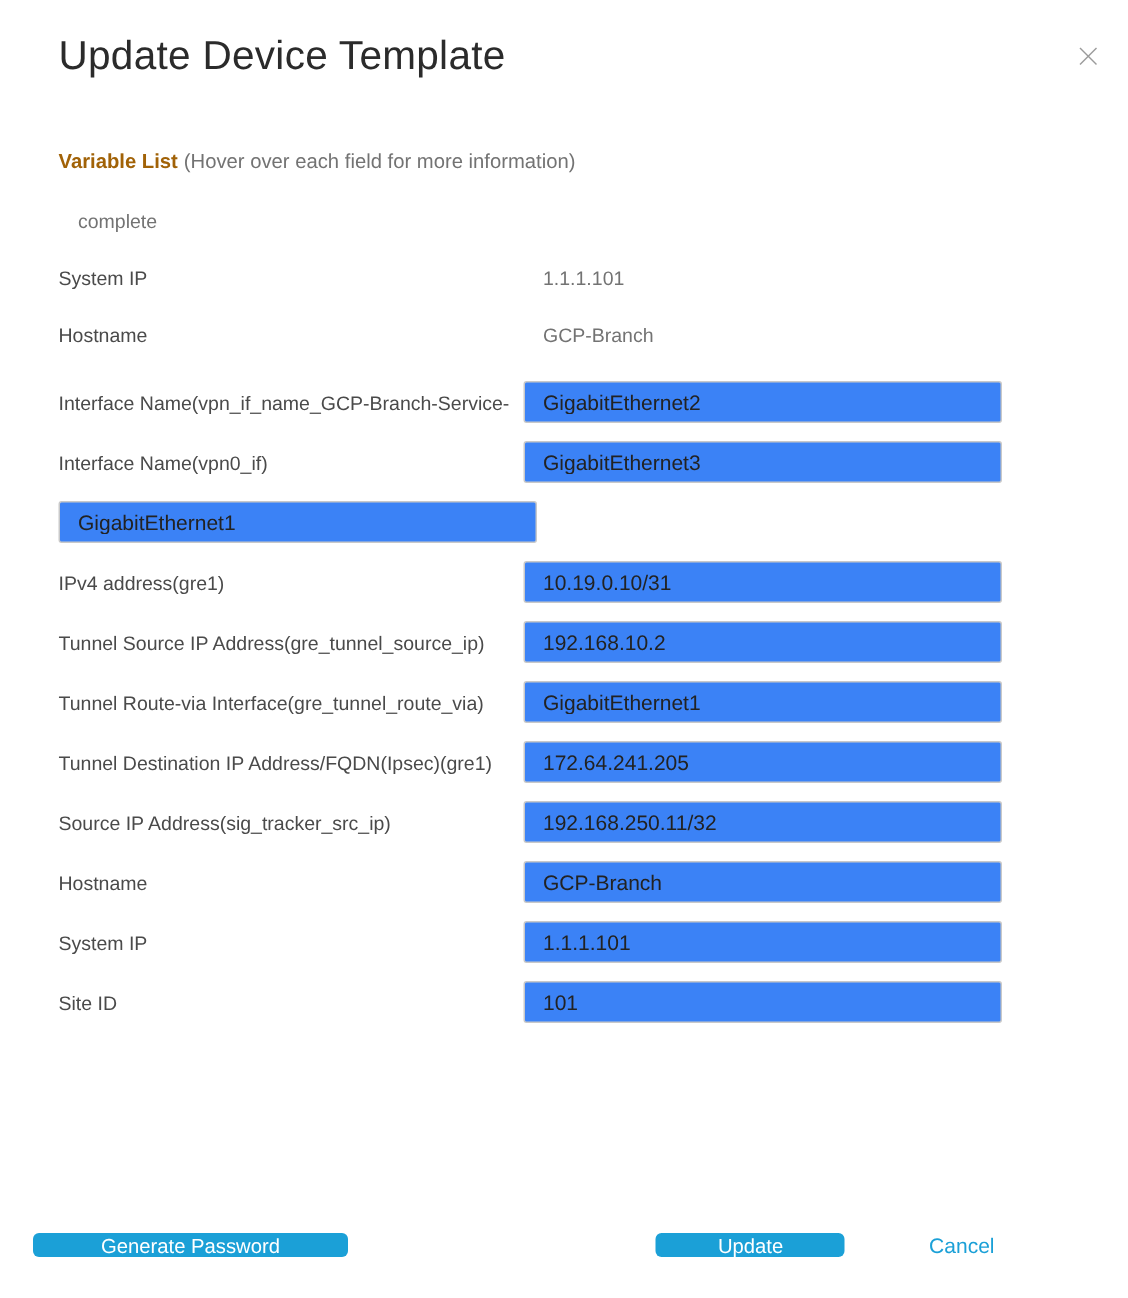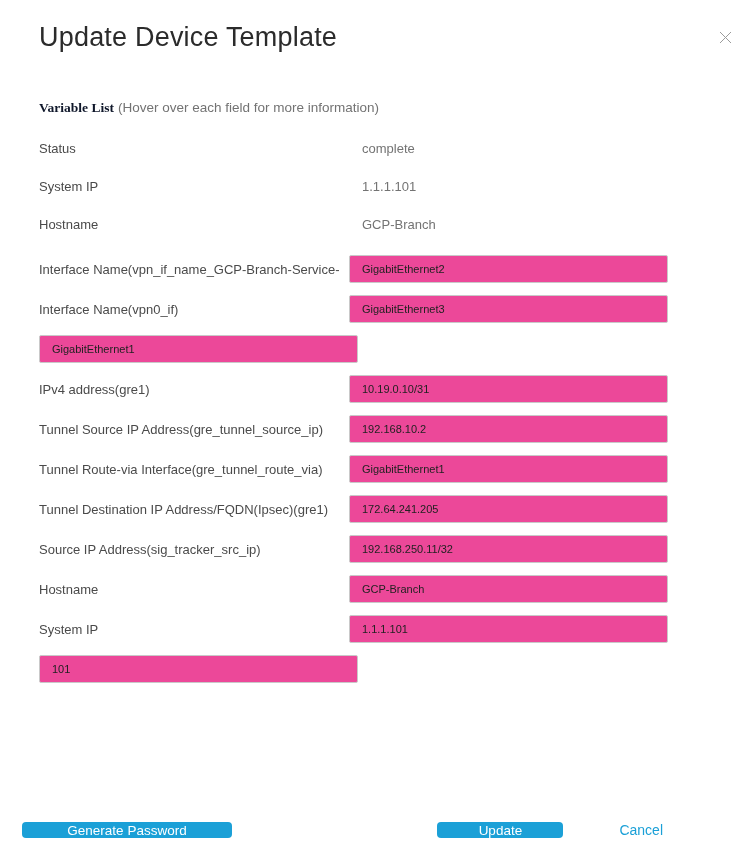--- a/index.html
+++ b/index.html
@@ -27,21 +27,21 @@
     font-weight: 400;
     letter-spacing: 0.2px;
     color: #2b2b2b;
   }
 
   .section-head {
     margin: 47px 0 0 39px;
     font-size: 13.5px;
     color: #737373;
   }
-  .section-head .head-strong { font-weight: bold; color: #0f172a; margin-right: 4px; font-family: Liberation Serif, serif; }
+  .section-head .head-strong { font-weight: bold; color: #a16207; margin-right: 4px; }
 
   .rows { margin: 13px 0 0 39px; width: 629px; }
 
   .row-static {
     display: flex; align-items: center; height: 38px;
   }
   .row-static.gap-before { margin-top: 16px; }
   .row-label {
     flex: 0 0 310px; max-width: 310px;
     font-size: 13px; color: #4a4a4a;
@@ -57,22 +57,22 @@
   .row-input {
     display: flex; align-items: center;
     height: 28px; margin-bottom: 12px;
   }
   .row-input .row-label { align-self: center; }
   .var-input {
     width: 319px; height: 28px;
     border: 1px solid #c9c9c9; border-radius: 2px;
     padding: 0 12px;
     font-family: "Liberation Sans", sans-serif;
-    font-size: 11px; color: #222;
-    outline: none; background: #ec4899;
+    font-size: 14px; color: #222;
+    outline: none; background: #3b82f6;
   }
 
   .footer {
     position: absolute; left: 0; right: 0; top: 800px;
     display: flex; align-items: center;
     padding: 0 89px 0 22px;
   }
   .btn {
     border: none; border-radius: 4px;
     background: var(--accent, #1ba0d7);
@@ -106,21 +106,20 @@
 
   <div class="section-head">
     <span class="head-strong">Variable List</span><span>(Hover over each field for more information)</span>
   </div>
 
   <div class="rows">
 
     <div id="static-rows">
 
         <div class="row-static">
-          <div class="row-label">Status</div>
           <div class="row-value">complete</div>
         </div>
 
 
         <div class="row-static">
           <div class="row-label">System IP</div>
           <div class="row-value">1.1.1.101</div>
         </div>
 
         <div class="row-static">
@@ -175,20 +174,21 @@
           <div class="row-label">Hostname</div>
           <input class="var-input" type="text" value="GCP-Branch" style="">
         </div>
 
         <div class="row-input">
           <div class="row-label">System IP</div>
           <input class="var-input" type="text" value="1.1.1.101" style="">
         </div>
 
         <div class="row-input">
+          <div class="row-label">Site ID</div>
           <input class="var-input" type="text" value="101" style="">
         </div>
 
     </div>
 
   </div>
 
   <div class="footer">
     <button class="btn btn-generate">Generate Password</button>
     <button class="btn btn-update">Update</button>

